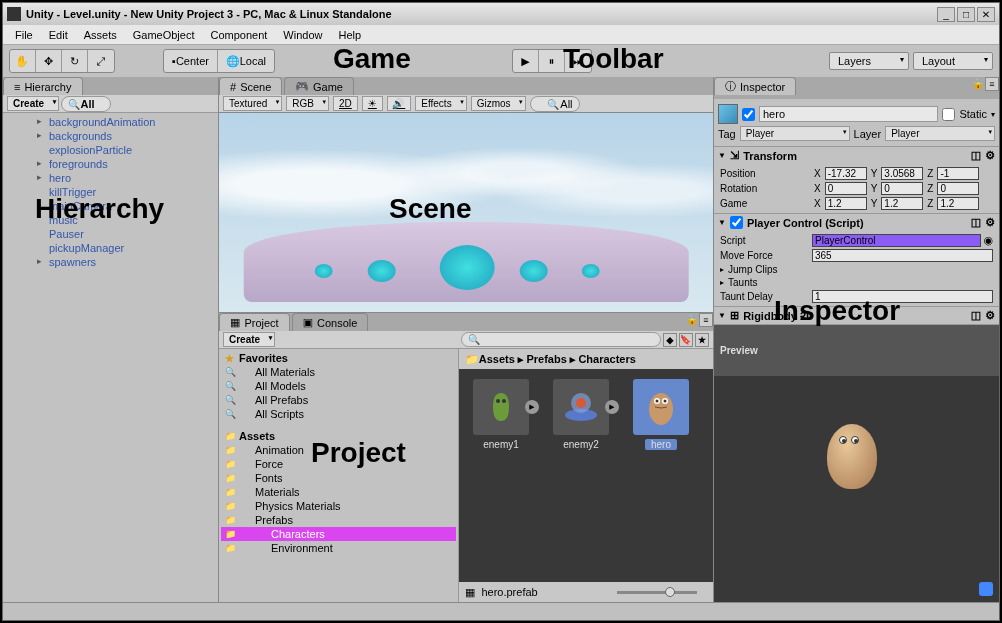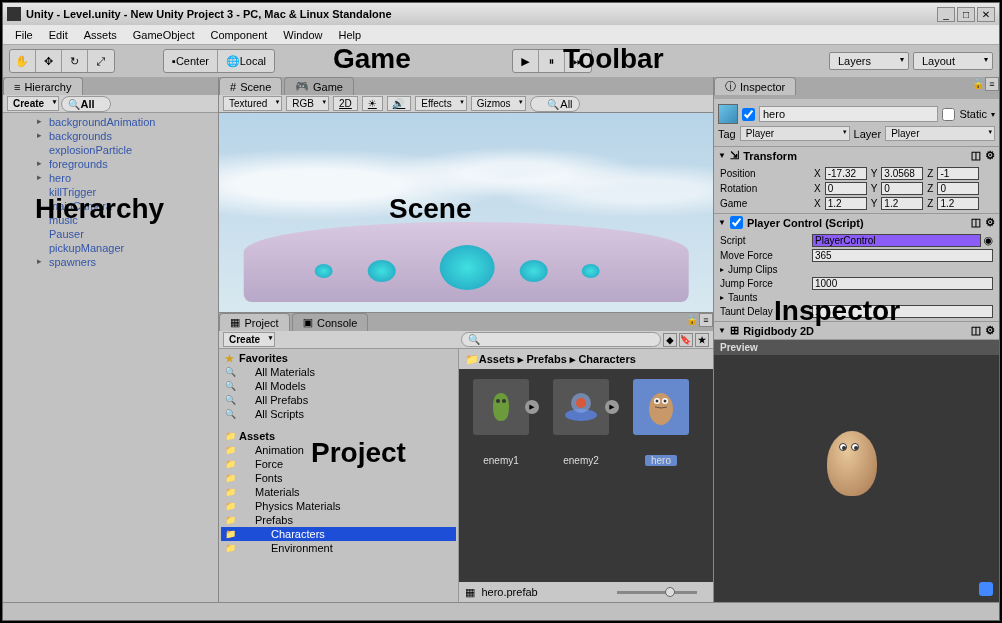--- a/index.html
+++ b/index.html
@@ -49,48 +49,48 @@
 .project-body { flex: 1; display: flex; overflow: hidden; }
 .proj-tree { width: 240px; background: #c2c2c2; border-right: 1px solid #999; overflow: auto; padding: 2px; }
 .tree-item { padding: 1px 2px 1px 18px; position: relative; cursor: pointer; }
 .tree-item.bold { font-weight: bold; }
 .tree-item::before { content: ""; position: absolute; left: 4px; top: 2px; width: 10px; height: 10px; }
 .tree-item.star::before { content: "★"; color: #d4a017; font-size: 10px; }
 .tree-item.folder::before { content: "📁"; font-size: 9px; }
 .tree-item.search::before { content: "🔍"; font-size: 9px; }
 .tree-item.sub { padding-left: 34px; }
 .tree-item.sub2 { padding-left: 50px; }
-.tree-item.sel { background: #1d4ed8; color: #fff; }
+.tree-item.sel { background: #d946ef; color: #fff; }
 .proj-content { flex: 1; background: #383838; display: flex; flex-direction: column; }
 .breadcrumb { background: #c8c8c8; height: 20px; display: flex; align-items: center; padding: 0 6px; }
 .asset-grid { flex: 1; display: flex; padding: 10px; gap: 16px; }
 .asset { width: 64px; display: flex; flex-direction: column; align-items: center; cursor: pointer; }
 .asset-thumb { width: 56px; height: 56px; background: #555; border-radius: 3px; display: flex; align-items: center; justify-content: center; position: relative; }
 .asset-thumb.sel { background: #6688cc; }
-.asset-label { color: #ddd; font-size: 10px; margin-top: 20px; text-align: center; }
+.asset-label { color: #ddd; font-size: 10px; margin-top: 4px; text-align: center; }
 .play-arrow { position: absolute; right: -10px; top: 50%; transform: translateY(-50%); width: 14px; height: 14px; background: #999; border-radius: 50%; display: flex; align-items: center; justify-content: center; font-size: 7px; }
 .proj-status { background: #c8c8c8; height: 20px; display: flex; align-items: center; padding: 0 6px; gap: 6px; }
 .slider { width: 80px; height: 3px; background: #888; position: relative; margin-left: auto; margin-right: 10px; }
 .slider-handle { position: absolute; width: 10px; height: 10px; background: #ddd; border: 1px solid #666; border-radius: 50%; top: -4px; left: 60%; }
 .insp-gap { height: 4px; background: #a8a8a8; }
 .insp-header { background: #c2c2c2; padding: 4px; border-bottom: 1px solid #999; }
 .insp-row { display: flex; align-items: center; gap: 4px; padding: 1px 0; }
 .insp-input { background: #e8e8e8; border: 1px solid #999; padding: 1px 3px; flex: 1; }
 .insp-cube { width: 20px; height: 20px; background: linear-gradient(135deg, #6bc4e8, #3a8bb8); border: 1px solid #666; }
 .component { background: #c2c2c2; border-bottom: 1px solid #999; }
 .comp-head { background: #c2c2c2; padding: 2px 4px; display: flex; align-items: center; gap: 4px; font-weight: bold; cursor: pointer; }
 .comp-head::before { content: "▼"; font-size: 8px; }
 .comp-body { padding: 2px 6px; }
 .prop-row { display: flex; align-items: center; padding: 1px 0; gap: 2px; }
 .prop-label { width: 90px; font-size: 10px; }
 .prop-input { background: #e8e8e8; border: 1px solid #444; padding: 0 2px; width: 42px; font-size: 10px; }
 .prop-input.wide { width: 100px; flex: 1; }
 .xyz-label { font-size: 10px; padding: 0 2px; }
 .preview { background: #383838; flex: 1; min-height: 120px; position: relative; }
-.preview-header { background: #555; color: #ddd; padding: 2px 6px; font-size: 10px; font-weight: bold; }
+.preview-header { background: #555; color: #ddd; padding: 20px 6px; font-size: 10px; font-weight: bold; }
 .hero-char { position: absolute; left: 50%; top: 50%; transform: translate(-50%, -50%); width: 60px; height: 80px; }
 .hero-body { width: 50px; height: 65px; background: radial-gradient(ellipse at 40% 30%, #e8c89a, #a87850); border-radius: 50% 50% 45% 45%; position: relative; }
 .hero-face { position: absolute; top: 12px; left: 10px; width: 30px; height: 20px; }
 .hero-eye { width: 8px; height: 8px; background: #fff; border: 1px solid #333; border-radius: 50%; position: absolute; }
 .hero-eye::after { content: ""; width: 4px; height: 4px; background: #333; border-radius: 50%; position: absolute; top: 2px; left: 2px; }
 .hero-eye.l { left: 2px; } .hero-eye.r { left: 14px; }
 .annotation { position: absolute; font-size: 28px; font-weight: bold; color: #000; pointer-events: none; z-index: 100; font-family: Arial; }
 .statusbar { height: 18px; background: #c0c0c0; border-top: 1px solid #888; }
 .gear-icon::before { content: "⚙"; font-size: 11px; }
 .lock-icon::before { content: "🔒"; font-size: 10px; }
@@ -367,24 +367,20 @@
             </div>
           <div class="prop-row">
               <div class="prop-label">Move Force</div>
               <input class="prop-input wide" value="365" style="">
             </div>
           <div class="prop-row">
               <span style="font-size: 8px; margin-right: 2px;">▸</span>
               <div class="prop-label">Jump Clips</div>
             </div>
           <div class="prop-row">
-              <div class="prop-label">Jump Force</div>
-              <input class="prop-input wide" value="1000" style="">
-            </div>
-          <div class="prop-row">
               <span style="font-size: 8px; margin-right: 2px;">▸</span>
               <div class="prop-label">Taunts</div>
             </div>
           <div class="prop-row">
               <div class="prop-label">Taunt Delay</div>
               <input class="prop-input wide" value="1" style="">
             </div>
         </div>
       </div>
 

